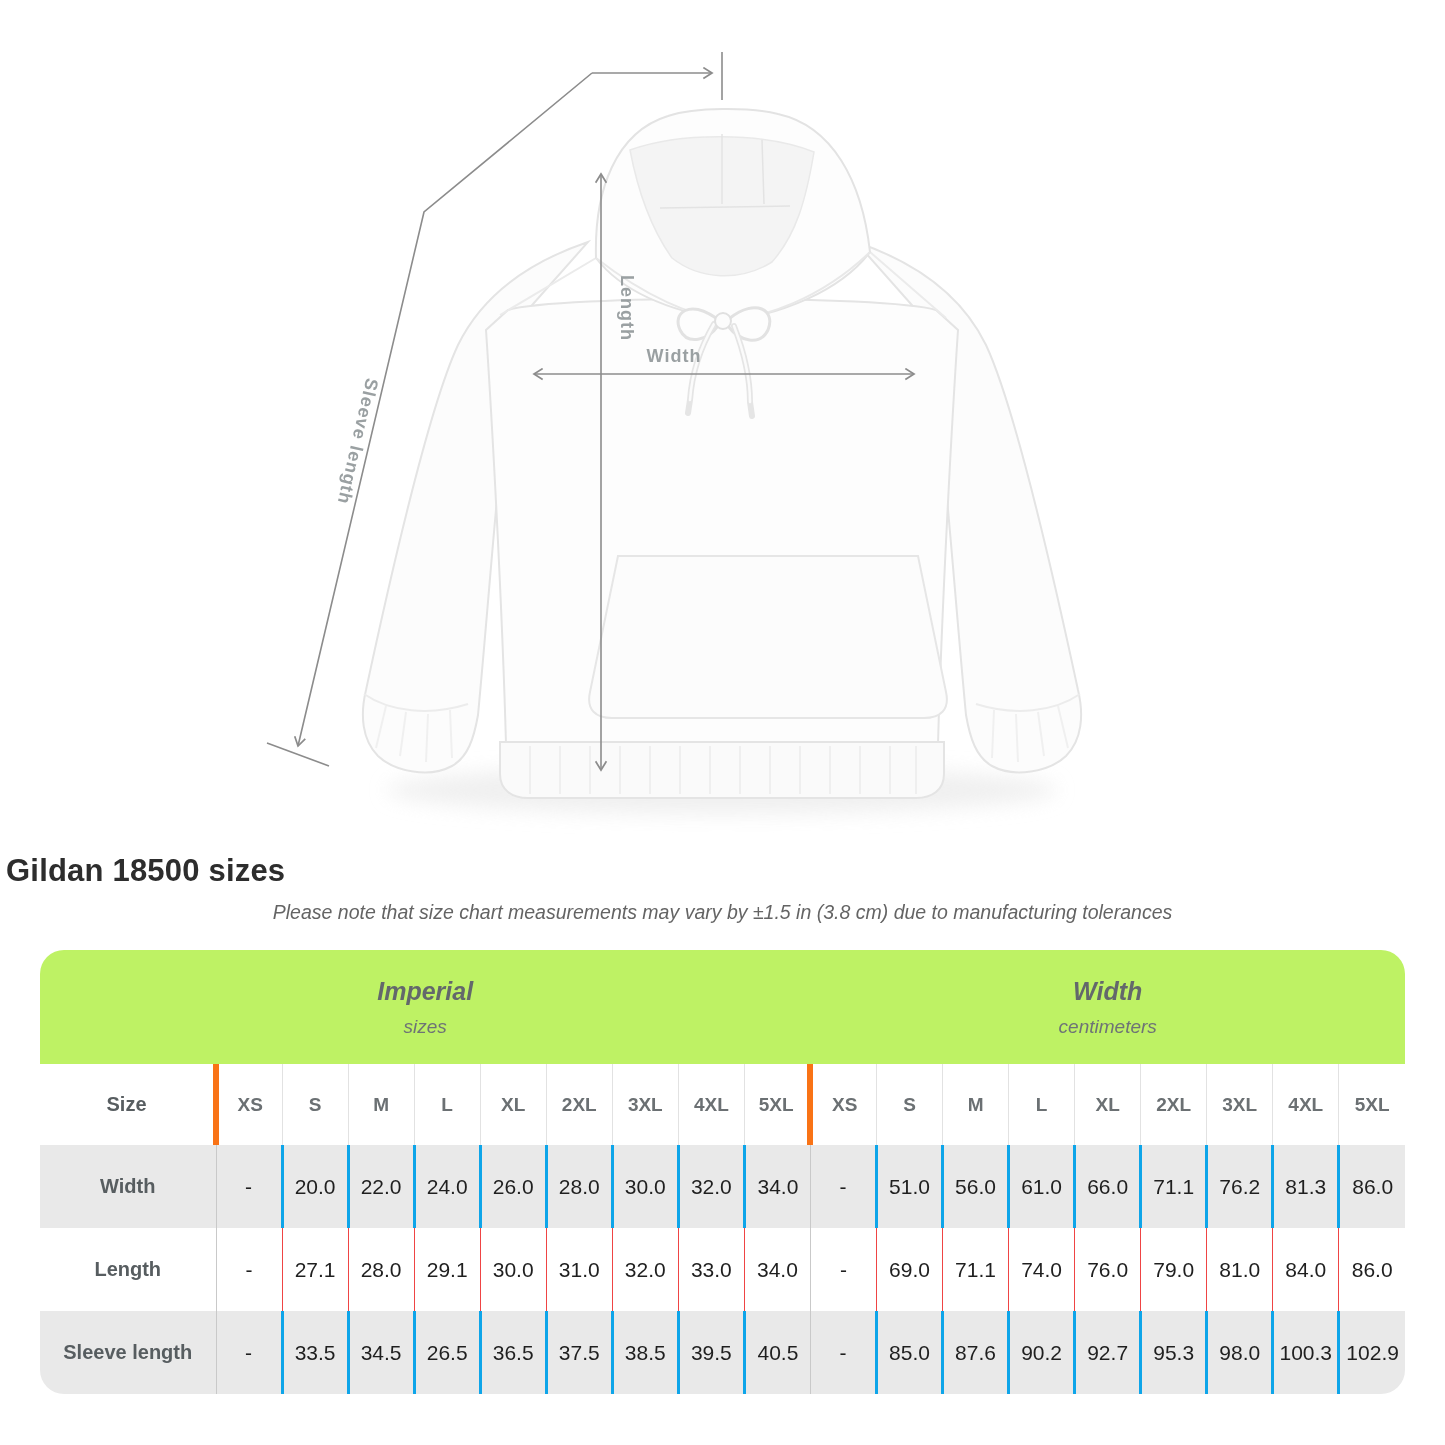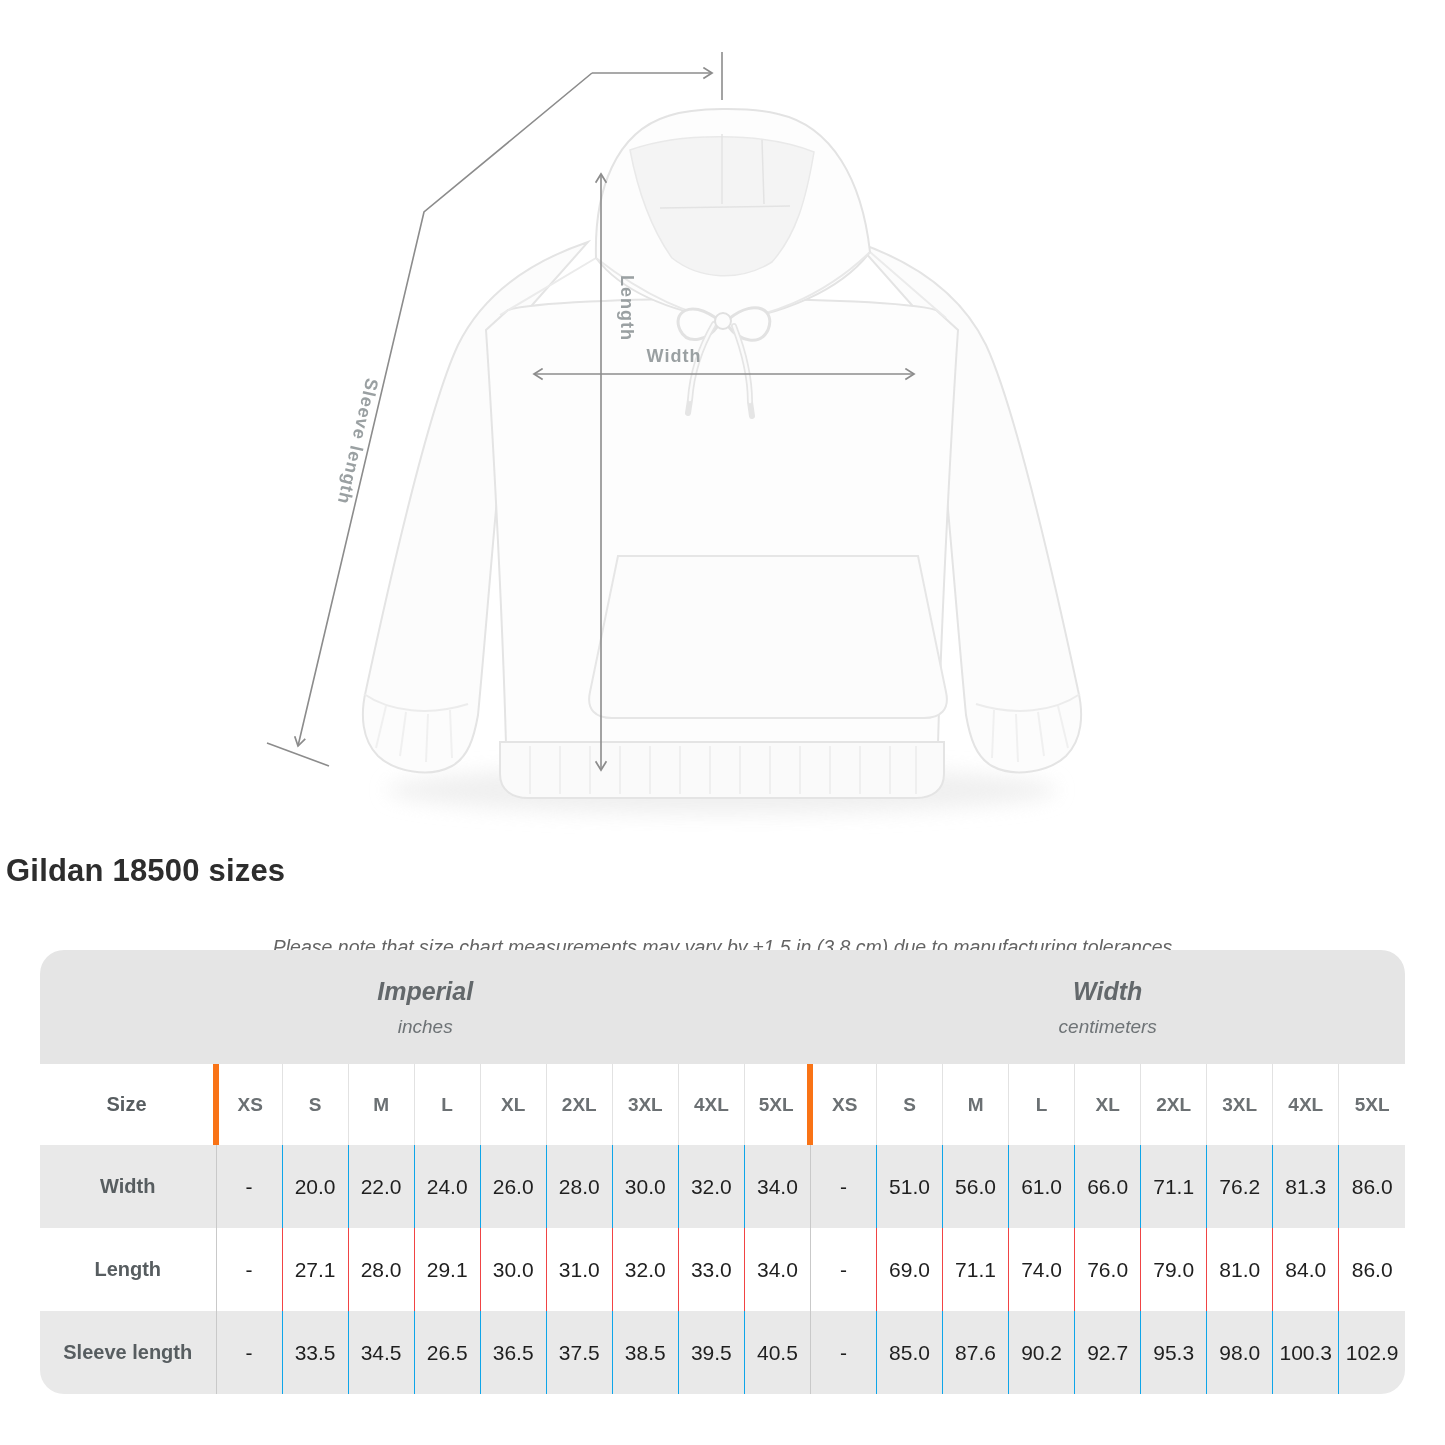--- a/index.html
+++ b/index.html
@@ -2,44 +2,44 @@
 <html><head>
 <meta charset="utf-8">
 <style>
   html,body{margin:0;padding:0;background:#fff;}
   body{width:1445px;height:1445px;font-family:"Liberation Sans",sans-serif;}
   .stage{position:relative;width:1445px;height:1445px;overflow:hidden;background:#fff;}
   svg.diagram{position:absolute;top:0;left:0;display:block;}
 
   .title{position:absolute;top:847px;left:0;width:100%;text-align:left;margin:6px;
          font-size:31px;font-weight:bold;color:#2d2d2d;letter-spacing:.2px;}
-  .subtitle{position:absolute;top:936px;left:0;width:100%;text-align:center;
+  .subtitle{position:absolute;top:901px;left:0;width:100%;text-align:center;
             font-style:italic;font-size:19.5px;color:#646464;}
 
   .size-table{position:absolute;top:950px;left:40px;width:1365px;border-radius:24px;overflow:hidden;}
   table{width:100%;border-collapse:collapse;table-layout:fixed;}
   col.label-col{width:176px;}
   th,td{padding:0;vertical-align:middle;text-align:center;}
 
-  tr.band th{background:#e5e5e5;height:114px;}
+  tr.band th{background:#bef264;height:114px;}
   .g-label{font-size:25px;font-weight:bold;font-style:italic;color:#63686b;}
   .g-sub{font-size:19px;font-style:italic;font-weight:normal;color:#6e7376;margin-top:10px;}
 
   tr.sizes th{background:#ffffff;height:81px;font-size:19px;font-weight:bold;color:#6b7073;}
   tr.sizes th.rowlabel{font-size:20px;color:#575d60;}
   tr.sizes th + th{border-left:1px solid #e2e2e2;}
   tr.sizes th.sep-strong{border-left:6px solid #f97316;}
 
   tbody tr{height:83px;}
   tbody th.rowlabel{font-size:20px;font-weight:bold;color:#575d60;border-left:none;}
   tbody td{font-size:21px;color:#1f1f1f;}
   tr.row-gray th,tr.row-gray td{background:#e9e9e9;}
   tr.row-white th,tr.row-white td{background:#ffffff;}
   tr.row-white td{border-left:1px solid #ef4444;}
-  tr.row-gray td{border-left:1px solid #0ea5e9;}
+  tr.row-gray td{border-left:3px solid #0ea5e9;}
   tbody td.sep-strong{border-left:1px solid #c9c9c9;}
 </style>
 </head>
 <body>
 
 <div class="stage">
 
   <svg class="diagram" width="1445" height="845" viewBox="0 0 1445 845">
     <defs>
       <marker id="arr" viewBox="0 0 12 12" refX="10" refY="6" markerWidth="13" markerHeight="13" orient="auto-start-reverse" markerUnits="userSpaceOnUse">
@@ -115,21 +115,21 @@
   <div class="size-table">
     <table>
       <colgroup>
         <col class="label-col">
         <col span="18">
       </colgroup>
       <thead>
         <tr class="band">
           <th colspan="10">
             <div class="g-label">Imperial</div>
-            <div class="g-sub">inches</div>
+            <div class="g-sub">sizes</div>
           </th>
           <th colspan="9">
             <div class="g-label">Width</div>
             <div class="g-sub">centimeters</div>
           </th>
         </tr>
         <tr class="sizes" id="size-header-row">
           <th class="rowlabel">Size</th>
 
         <th class="sep-strong">XS</th>

